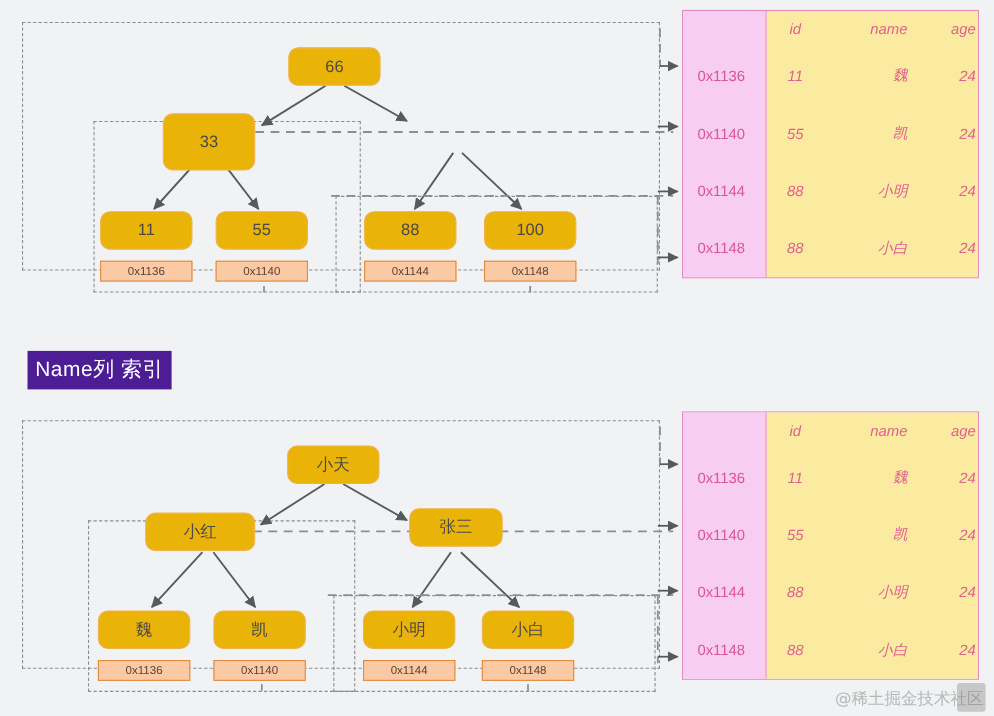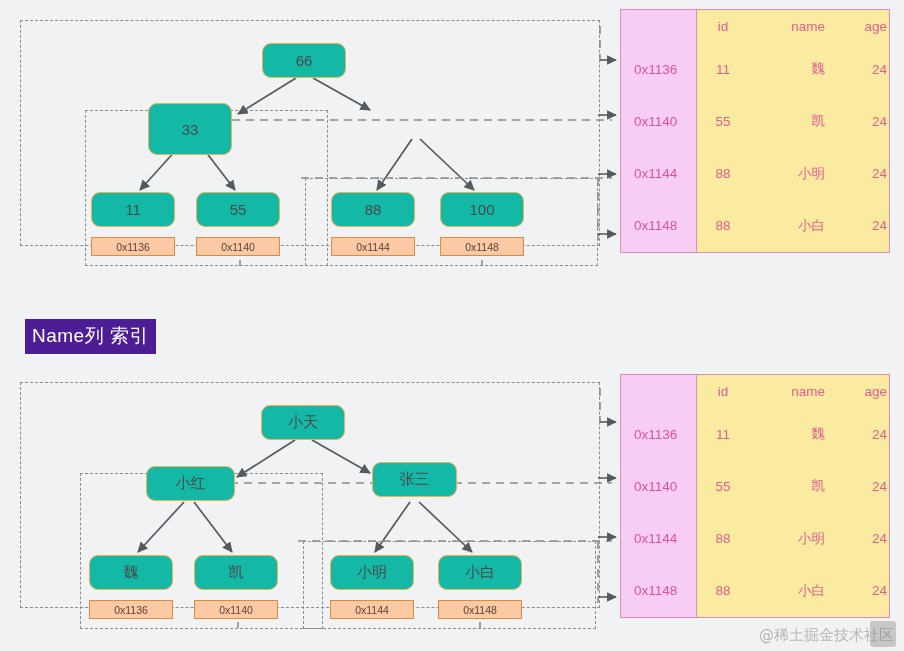--- a/index.html
+++ b/index.html
@@ -12,21 +12,21 @@
     width: 904px;
     height: 651px;
     background: #f1f2f3;
     font-family: "Liberation Sans", "DejaVu Sans", sans-serif;
     overflow: hidden;
   }
 
   
   .node {
     position: absolute;
-    background: #14b8a6;
+    background: #eab308;
     border: 1.6px solid #efb34e;
     border-radius: 9px;
     color: #4a4a4a;
     font-size: 15px;
     display: flex;
     align-items: center;
     justify-content: center;
     box-sizing: border-box;
     z-index: 6;
   }
@@ -96,20 +96,21 @@
     align-items: center;
     padding-left: 13px;
     color: #d9559b;
     font-size: 13.5px;
   }
   .rt-spacer { height: 33px; flex: none; }
   .rt-headrow, .rt-row {
     display: flex;
     color: #e0608f;
     font-size: 13.5px;
+    font-style: italic;
   }
   .rt-headrow { height: 33px; align-items: center; }
   .rt-row { flex: 1; align-items: center; }
   .rt-c0 { width: 52px; text-align: center; }
   .rt-c1 { width: 76px; text-align: right; }
   .rt-c2 { width: 62px; text-align: right; }
   .rt-headrow .rt-c0, .rt-headrow .rt-c1, .rt-headrow .rt-c2 { color: #e0608f; }
 
   
   svg.edges {
@@ -264,21 +265,21 @@
   </div>
 
   <div class="seclabel" style="left:25px; top:319px;">Name列 索引</div>
 
   <div class="dashbox" style="left:20px; top:382px; width:580px; height:226px;"></div>
   <div class="dashbox" style="left:80px; top:473px; width:243px; height:156px;"></div>
   <div class="dashbox" style="left:303px; top:541px; width:293px; height:88px;"></div>
 
   <div class="node cjk" style="left:261px; top:405px; width:84px; height:35px;">小天</div>
 
-  <div class="node cjk" style="left:146px; top:466px; width:89px; height:35px;">小红</div>
+  <div class="node cjk" style="left:132px; top:466px; width:100px; height:35px;">小红</div>
   <div class="node cjk" style="left:372px; top:462px; width:85px; height:35px;text-align:right;">张三</div>
 
   <div class="node cjk" style="left:89px; top:555px; width:84px; height:35px;">魏</div>
   <div class="node cjk" style="left:194px; top:555px; width:84px; height:35px;">凯</div>
   <div class="node cjk" style="left:330px; top:555px; width:84px; height:35px;">小明</div>
   <div class="node cjk" style="left:438px; top:555px; width:84px; height:35px;">小白</div>
 
   <div class="addr" style="left:89px; top:600px; width:84px; height:19px;">0x1136</div>
   <div class="addr" style="left:194px; top:600px; width:84px; height:19px;">0x1140</div>
   <div class="addr" style="left:330px; top:600px; width:84px; height:19px;">0x1144</div>

